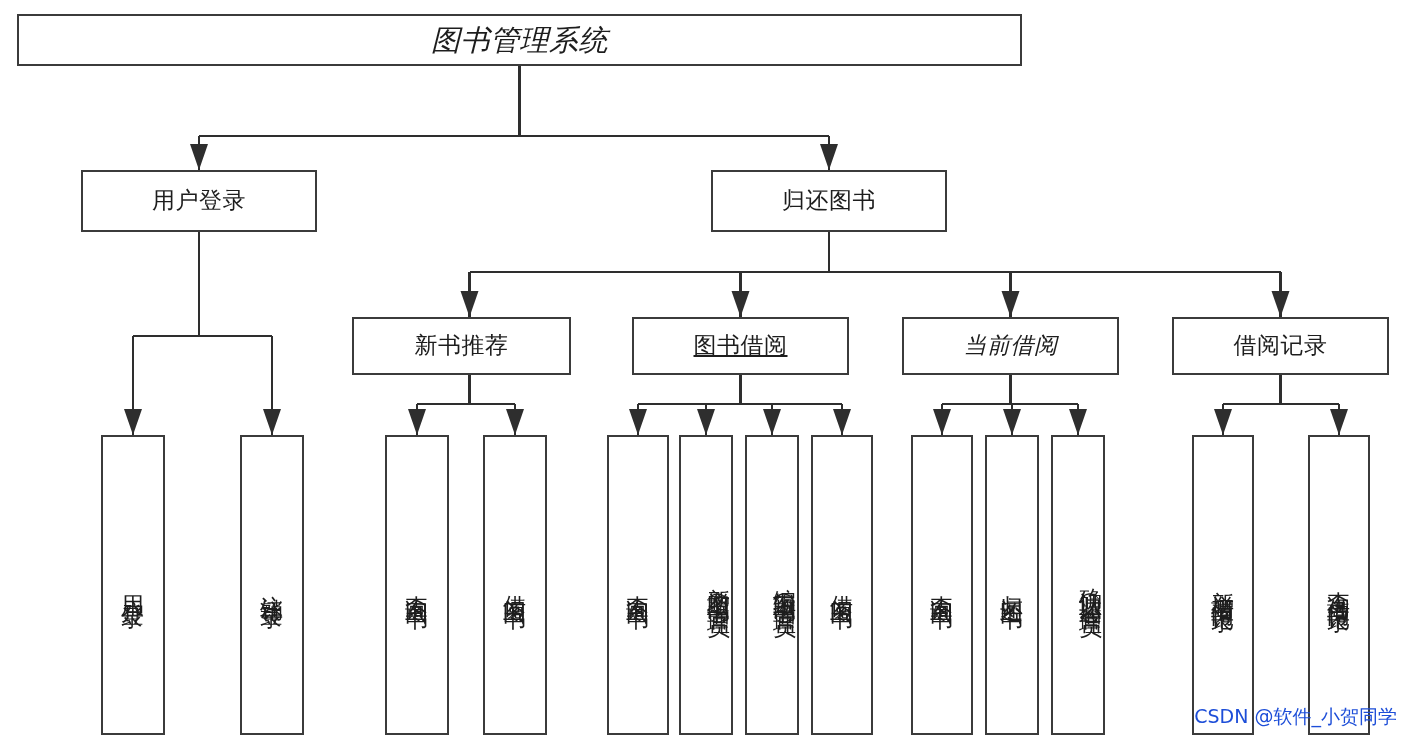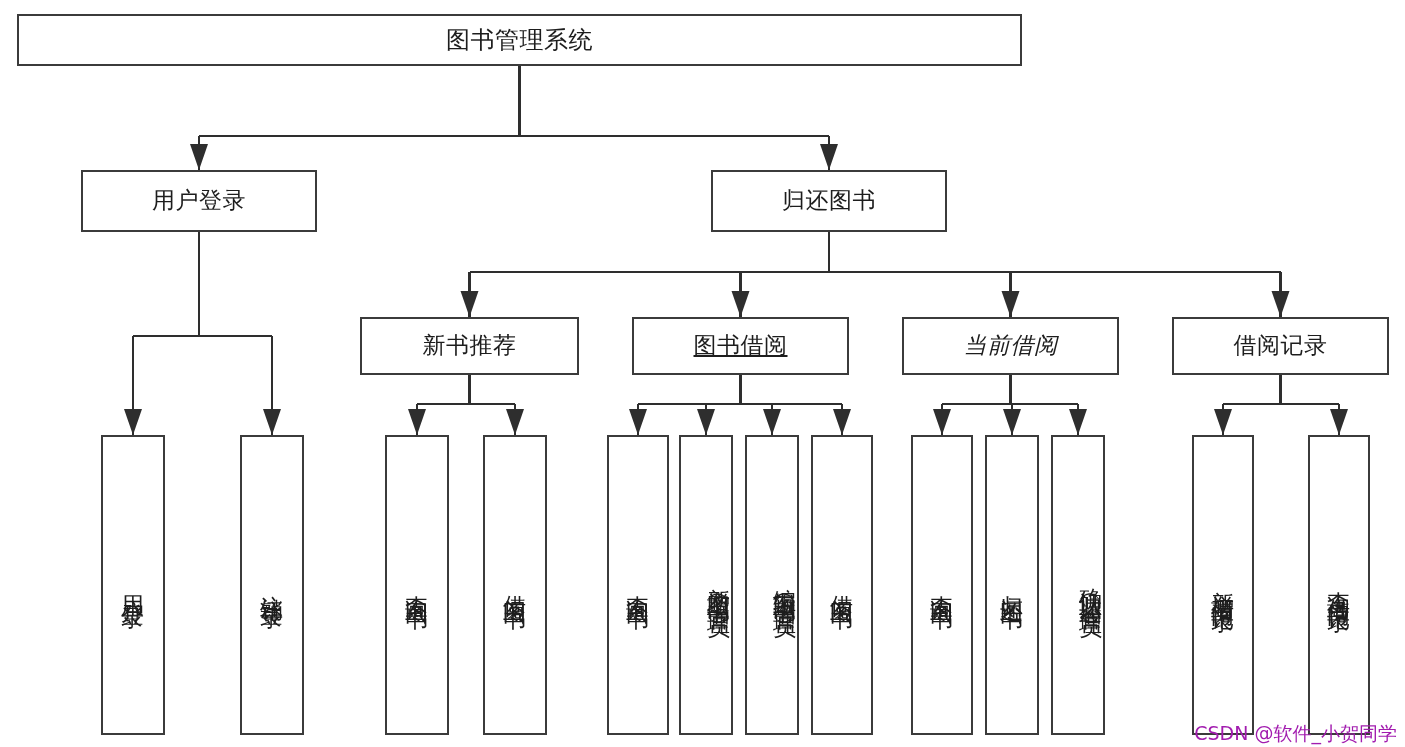--- a/index.html
+++ b/index.html
@@ -35,41 +35,41 @@
     justify-content: center;
     color: #1d1d1d;
     z-index: 2;
   }
   .node.h {
     font-size: 23px;
     letter-spacing: 0.5px;
     line-height: 1.2;
     white-space: nowrap;
   }
-  .node.root { font-size: 24px; }
+  .node.root { font-size: 29px; font-style: italic; }
   .node.v {
     font-size: 23px;
     writing-mode: vertical-rl;
     text-orientation: upright;
     letter-spacing: 4px;
     line-height: 1.05;
     align-items: flex-start;
     justify-content: center;
     padding-top: 6px;
   }
   .node.v.mid {
     align-items: center;
     padding-top: 0;
   }
   .watermark {
     position: absolute;
     right: 8px;
-    bottom: 0;
+    bottom: 17px;
     font-size: 19px;
-    color: #a21caf;
+    color: #1d4ed8;
     white-space: nowrap;
     z-index: 5;
     font-family: "DejaVu Sans", "Liberation Sans", sans-serif;
   }
 </style>
 </head>
 <body>
 
 <div id="canvas">
   <svg id="wires" viewBox="0 0 1405 747" preserveAspectRatio="none">
@@ -123,21 +123,21 @@
       <line x1="1223" y1="404" x2="1339" y2="404" stroke="#2e2e2e" stroke-width="2.6" shape-rendering="crispEdges"></line>
       <line x1="1223" y1="404" x2="1223" y2="435" stroke="#2e2e2e" stroke-width="2.6" shape-rendering="crispEdges"></line>
       <polygon points="1214,409 1232,409 1223,435" fill="#2e2e2e"></polygon>
       <line x1="1339" y1="404" x2="1339" y2="435" stroke="#2e2e2e" stroke-width="2.6" shape-rendering="crispEdges"></line>
       <polygon points="1330,409 1348,409 1339,435" fill="#2e2e2e"></polygon>
     </svg>
   <div id="nodes">
       <div class="node root h" style="left: 17px; top: 14px; width: 1005px; height: 52px;">图书管理系统</div>
       <div class="node lvl1 h" style="left: 81px; top: 170px; width: 236px; height: 62px;">用户登录</div>
       <div class="node lvl1 h" style="left: 711px; top: 170px; width: 236px; height: 62px;">归还图书</div>
-      <div class="node lvl2 h" style="left: 360px; top: 317px; width: 219px; height: 58px;">新书推荐</div>
+      <div class="node lvl2 h" style="left: 352px; top: 317px; width: 219px; height: 58px;">新书推荐</div>
       <div class="node lvl2 h" style="left: 632px; top: 317px; width: 217px; height: 58px; text-decoration: underline;">图书借阅</div>
       <div class="node lvl2 h" style="left: 902px; top: 317px; width: 217px; height: 58px; font-style: italic;">当前借阅</div>
       <div class="node lvl2 h" style="left: 1172px; top: 317px; width: 217px; height: 58px;">借阅记录</div>
       <div class="node leaf v mid" style="left: 101px; top: 435px; width: 64px; height: 300px;">用户登录</div>
       <div class="node leaf v mid" style="left: 240px; top: 435px; width: 64px; height: 300px;">注销登录</div>
       <div class="node leaf v mid" style="left: 385px; top: 435px; width: 64px; height: 300px;">查询图书</div>
       <div class="node leaf v mid" style="left: 483px; top: 435px; width: 64px; height: 300px;">借阅图书</div>
       <div class="node leaf v mid" style="left: 607px; top: 435px; width: 62px; height: 300px;">查询图书</div>
       <div class="node leaf v" style="left: 679px; top: 435px; width: 54px; height: 300px;">新增图书（管理员）</div>
       <div class="node leaf v" style="left: 745px; top: 435px; width: 54px; height: 300px;">编辑图书（管理员）</div>

